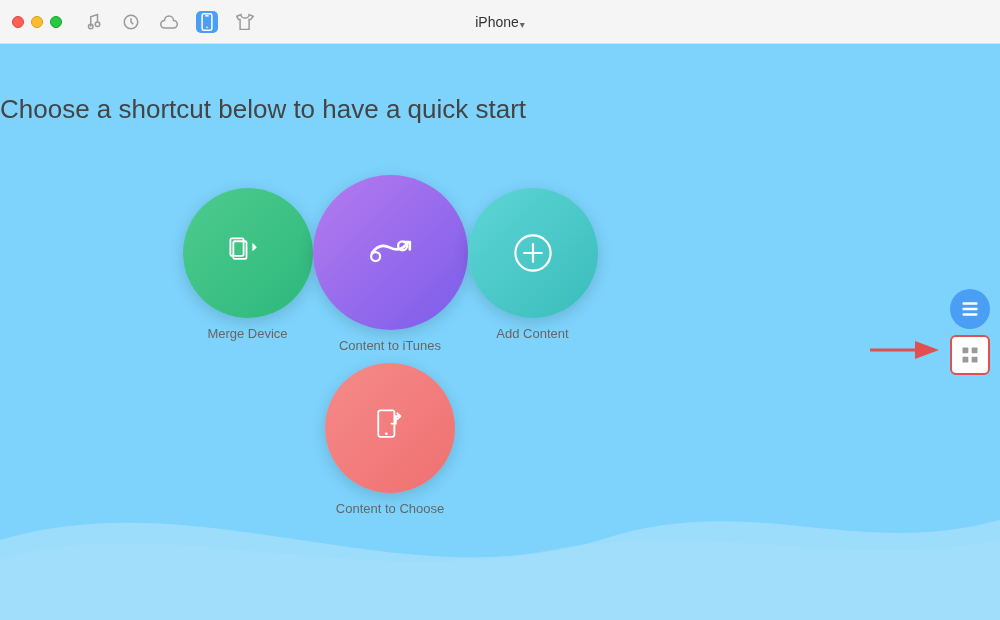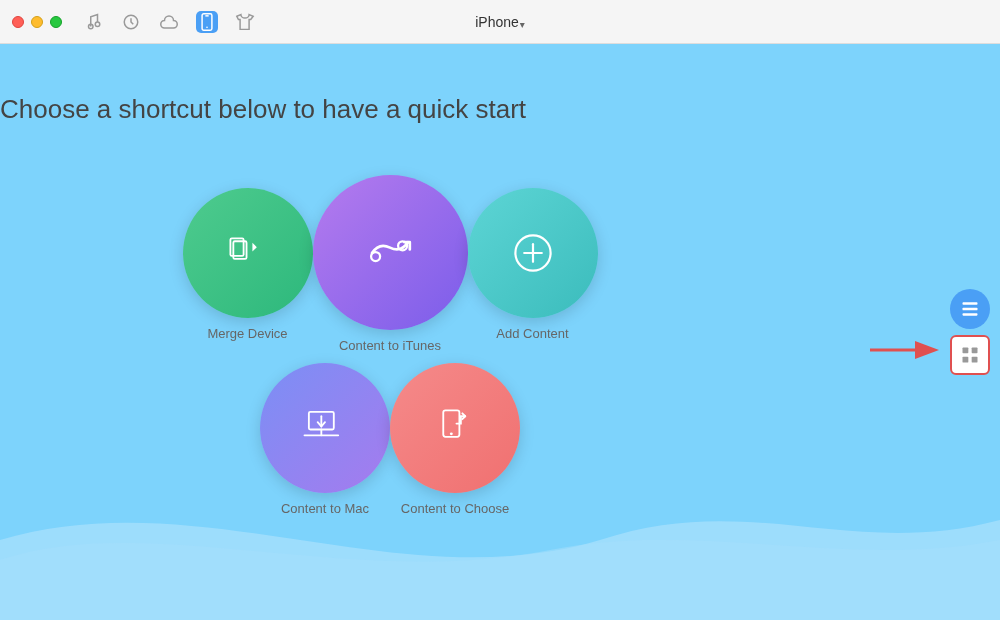--- a/index.html
+++ b/index.html
@@ -314,32 +314,20 @@
             <line x1="15" y1="25" x2="35" y2="25" stroke="white" stroke-width="2.5" stroke-linecap="round"></line>
           </svg>
         </div>
         <span class="circle-label">Add Content</span>
       </div>
 
     </div>
 
     <div class="circles-row" style="margin-top: -10px;">
 
-      <div class="circle-item">
-        <div class="circle circle-mac">
-          <svg width="44" height="44" viewBox="0 0 60 60" fill="none">
-            <rect x="8" y="8" width="34" height="24" rx="2" stroke="white" stroke-width="2.5" fill="none"></rect>
-            <line x1="2" y1="40" x2="48" y2="40" stroke="white" stroke-width="2.5" stroke-linecap="round"></line>
-            <path d="M25 32 L25 40" stroke="white" stroke-width="2.5" stroke-linecap="round"></path>
-            <path d="M20 22 L25 28 L30 22" stroke="white" stroke-width="2.5" fill="none" stroke-linecap="round" stroke-linejoin="round"></path>
-            <line x1="25" y1="14" x2="25" y2="28" stroke="white" stroke-width="2.5" stroke-linecap="round"></line>
-          </svg>
-        </div>
-        <span class="circle-label">Content to Mac</span>
-      </div>
 
       <div class="circle-item">
         <div class="circle circle-device">
           <svg width="44" height="44" viewBox="0 0 60 60" fill="none">
             <rect x="14" y="6" width="22" height="36" rx="3" stroke="white" stroke-width="2.5" fill="none"></rect>
             <circle cx="25" cy="38" r="2" fill="white"></circle>
             <path d="M32 24 L38 24 L38 14 L44 14" stroke="white" stroke-width="2.5" stroke-linecap="round"></path>
             <path d="M40 10 L44 14 L40 18" stroke="white" stroke-width="2.5" fill="none" stroke-linecap="round" stroke-linejoin="round"></path>
           </svg>
         </div>

